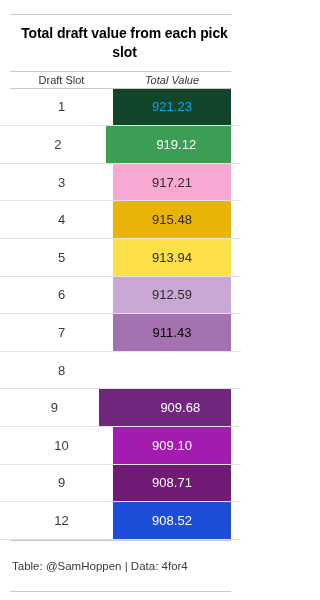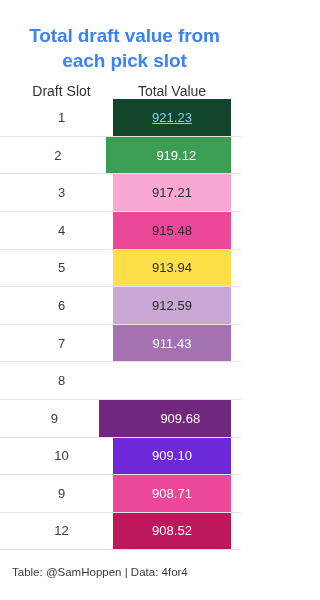--- a/index.html
+++ b/index.html
@@ -23,50 +23,50 @@
     background: #ffffff;
   }
 
   
   #title-rule-top {
     height: 2px;
     background: #c9c9c9;
     margin: 14px 10px 0 10px;
   }
   #table-title {
-    font-size: 19px;
+    font-size: 14px;
     font-weight: bold;
     line-height: 1.32;
     text-align: center;
-    color: #3b82f6;
+    color: #000000;
     padding: 9px 8px 10px 8px;
     letter-spacing: -0.1px;
     margin-left: 8px;
   }
 
   
   #header-rule-top {
     height: 1px;
     background: #c9c9c9;
     margin: 0 10px;
   }
   #column-header-row {
     display: flex;
     align-items: center;
     height: 31px;
     padding: 0 10px;
     box-sizing: border-box;
   }
   .col-head {
-    font-size: 14px;
+    font-size: 11px;
     color: #333333;
     text-align: center;
   }
   #col-head-slot { width: 103px; }
-  #col-head-value { width: 118px; }
+  #col-head-value { width: 118px; font-style: italic; }
   #header-rule-bottom {
     height: 2px;
     background: #c9c9c9;
     margin: 0 10px;
   }
 
   
   #table-body {
     flex: 1 1 auto;
   }
@@ -130,64 +130,64 @@
   <div id="column-header-row">
     <div class="col-head" id="col-head-slot">Draft Slot</div>
     <div class="col-head" id="col-head-value">Total Value</div>
   </div>
 
   <div id="header-rule-bottom"></div>
 
   <div id="table-body">
       <div class="table-row">
         <div class="cell-slot">1</div>
-        <div class="cell-value" style="background-color: rgb(18, 70, 42); color: #7dd3fc; text-decoration: underline;">921.23</div>
+        <div class="cell-value" style="background-color: rgb(18, 70, 42); color: #0ea5e9;">921.23</div>
       </div>
       <div class="table-row">
         <div class="cell-slot">2</div>
         <div class="cell-value" style="background-color: rgb(59, 158, 84); color: rgb(255, 255, 255); padding-left: 16px;">919.12</div>
       </div>
       <div class="table-row">
         <div class="cell-slot">3</div>
         <div class="cell-value" style="background-color: #f9a8d4; color: rgb(43, 43, 43);">917.21</div>
       </div>
       <div class="table-row">
         <div class="cell-slot">4</div>
-        <div class="cell-value" style="background-color: #ec4899; color: rgb(43, 43, 43);">915.48</div>
+        <div class="cell-value" style="background-color: #eab308; color: rgb(43, 43, 43);">915.48</div>
       </div>
       <div class="table-row">
         <div class="cell-slot">5</div>
         <div class="cell-value" style="background-color: #fde047; color: rgb(43, 43, 43);">913.94</div>
       </div>
       <div class="table-row">
         <div class="cell-slot">6</div>
         <div class="cell-value" style="background-color: rgb(201, 168, 213); color: rgb(43, 43, 43);">912.59</div>
       </div>
       <div class="table-row">
         <div class="cell-slot">7</div>
-        <div class="cell-value" style="background-color: rgb(164, 114, 176); color: #ffffff;">911.43</div>
+        <div class="cell-value" style="background-color: rgb(164, 114, 176); color: #000000;">911.43</div>
       </div>
       <div class="table-row">
         <div class="cell-slot">8</div>
       </div>
       <div class="table-row">
         <div class="cell-slot">9</div>
         <div class="cell-value" style="background-color: rgb(114, 39, 127); color: rgb(255, 255, 255); padding-left: 31px;">909.68</div>
       </div>
       <div class="table-row">
         <div class="cell-slot">10</div>
-        <div class="cell-value" style="background-color: #6d28d9; color: rgb(255, 255, 255);">909.10</div>
+        <div class="cell-value" style="background-color: #a21caf; color: rgb(255, 255, 255);">909.10</div>
       </div>
       <div class="table-row">
         <div class="cell-slot">9</div>
-        <div class="cell-value" style="background-color: #ec4899; color: rgb(255, 255, 255); text-align: center;">908.71</div>
+        <div class="cell-value" style="background-color: #701a75; color: rgb(255, 255, 255); text-align: center;">908.71</div>
       </div>
       <div class="table-row">
         <div class="cell-slot">12</div>
-        <div class="cell-value" style="background-color: #be185d; color: rgb(255, 255, 255);">908.52</div>
+        <div class="cell-value" style="background-color: #1d4ed8; color: rgb(255, 255, 255);">908.52</div>
       </div>
     </div>
 
   <div id="footer-rule-top"></div>
 
   <div id="table-footer">Table: @SamHoppen | Data: 4for4</div>
 
   <div id="footer-rule-bottom"></div>
 
 </div>

